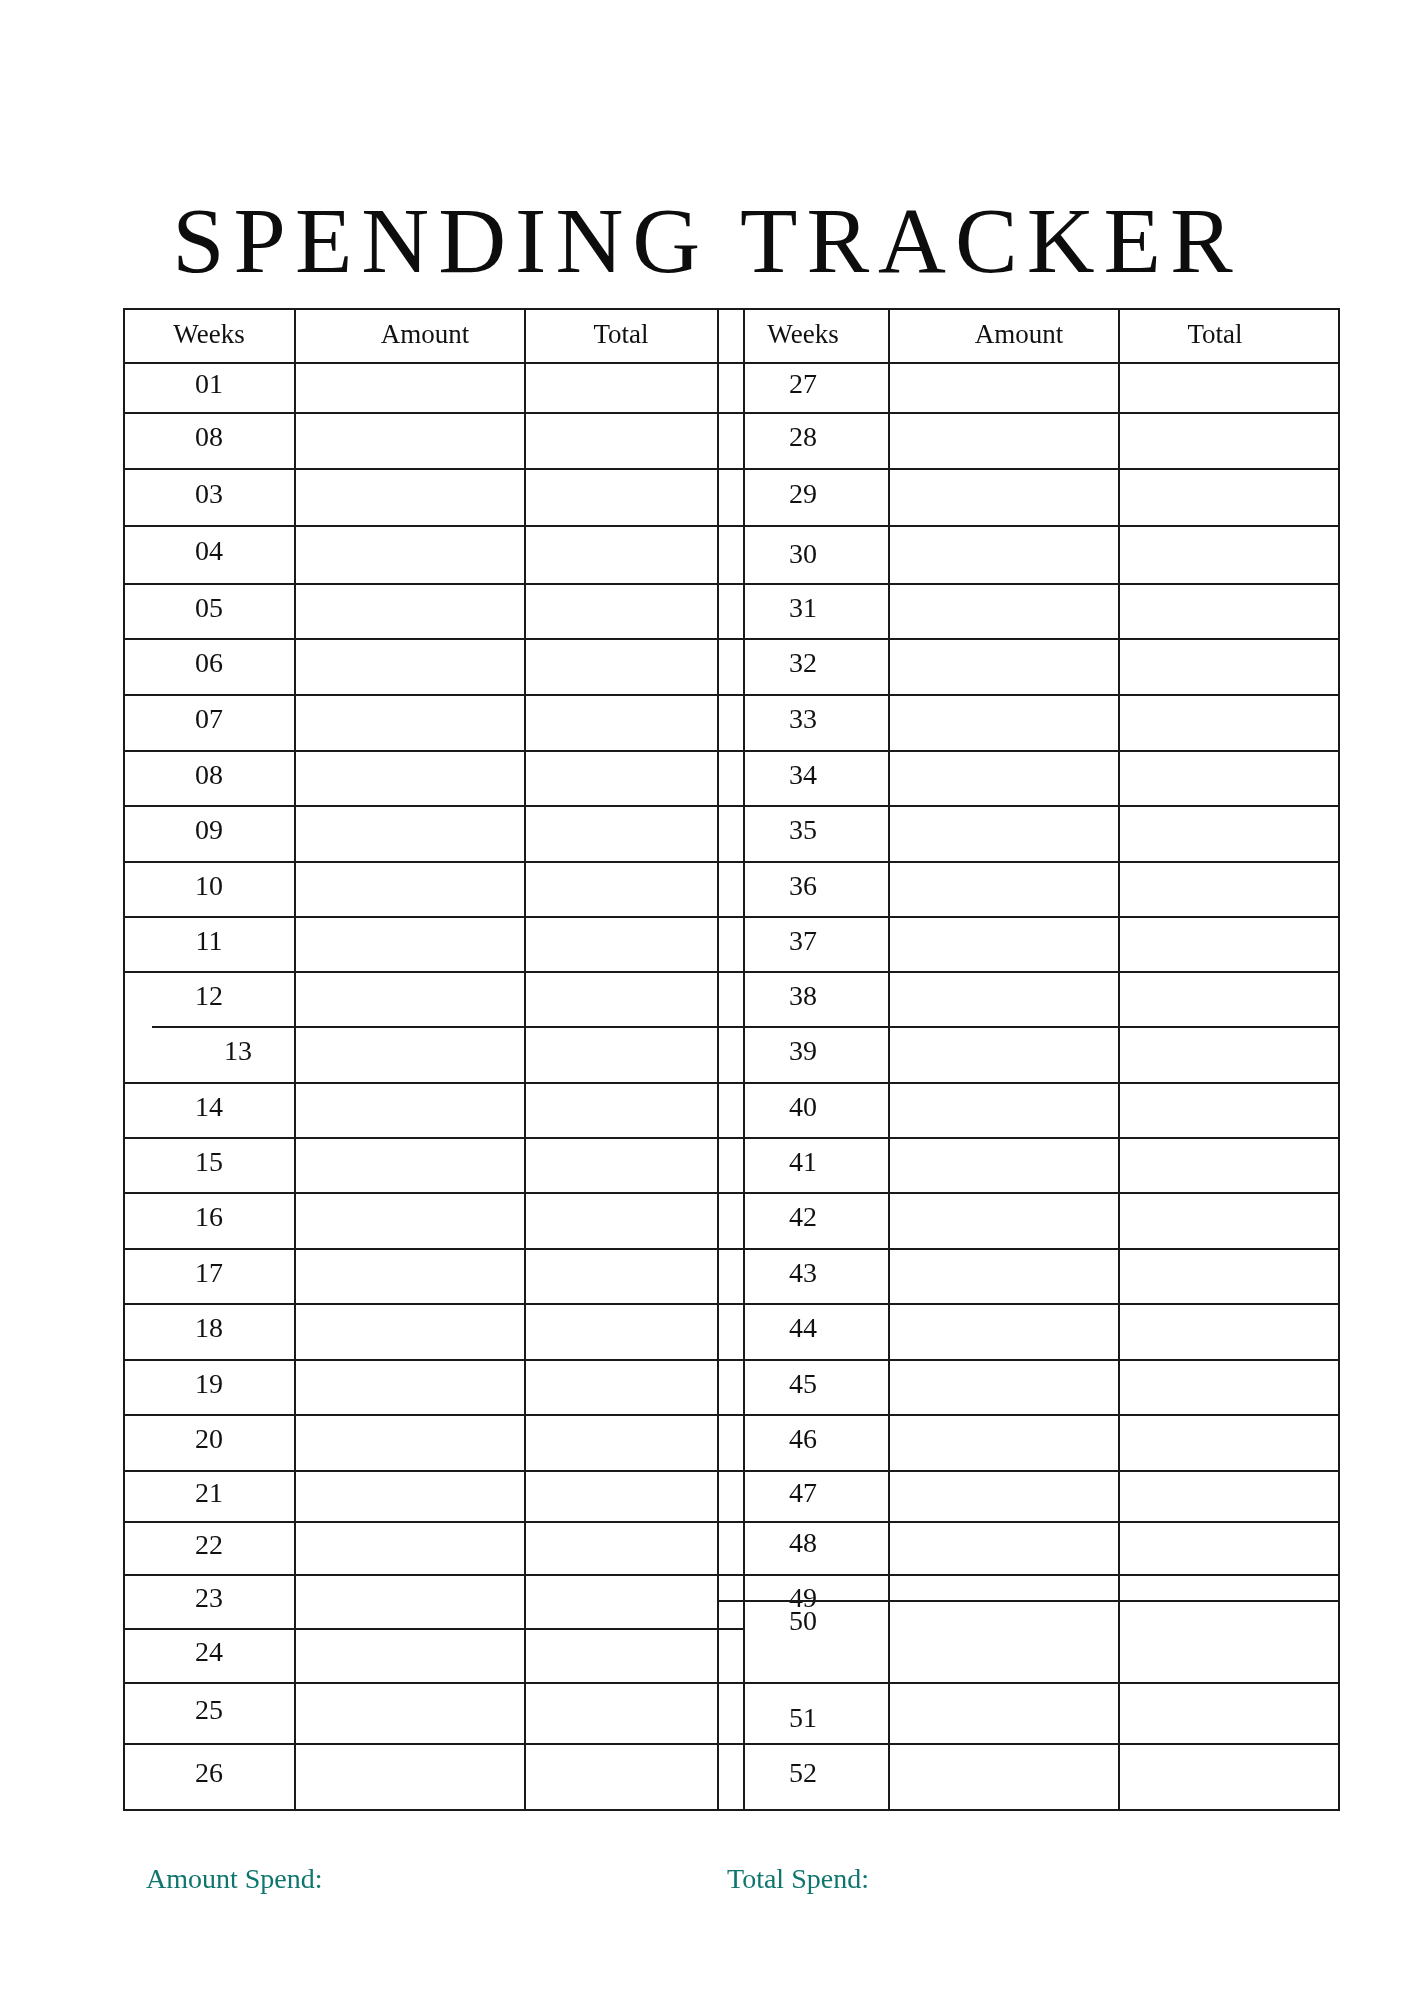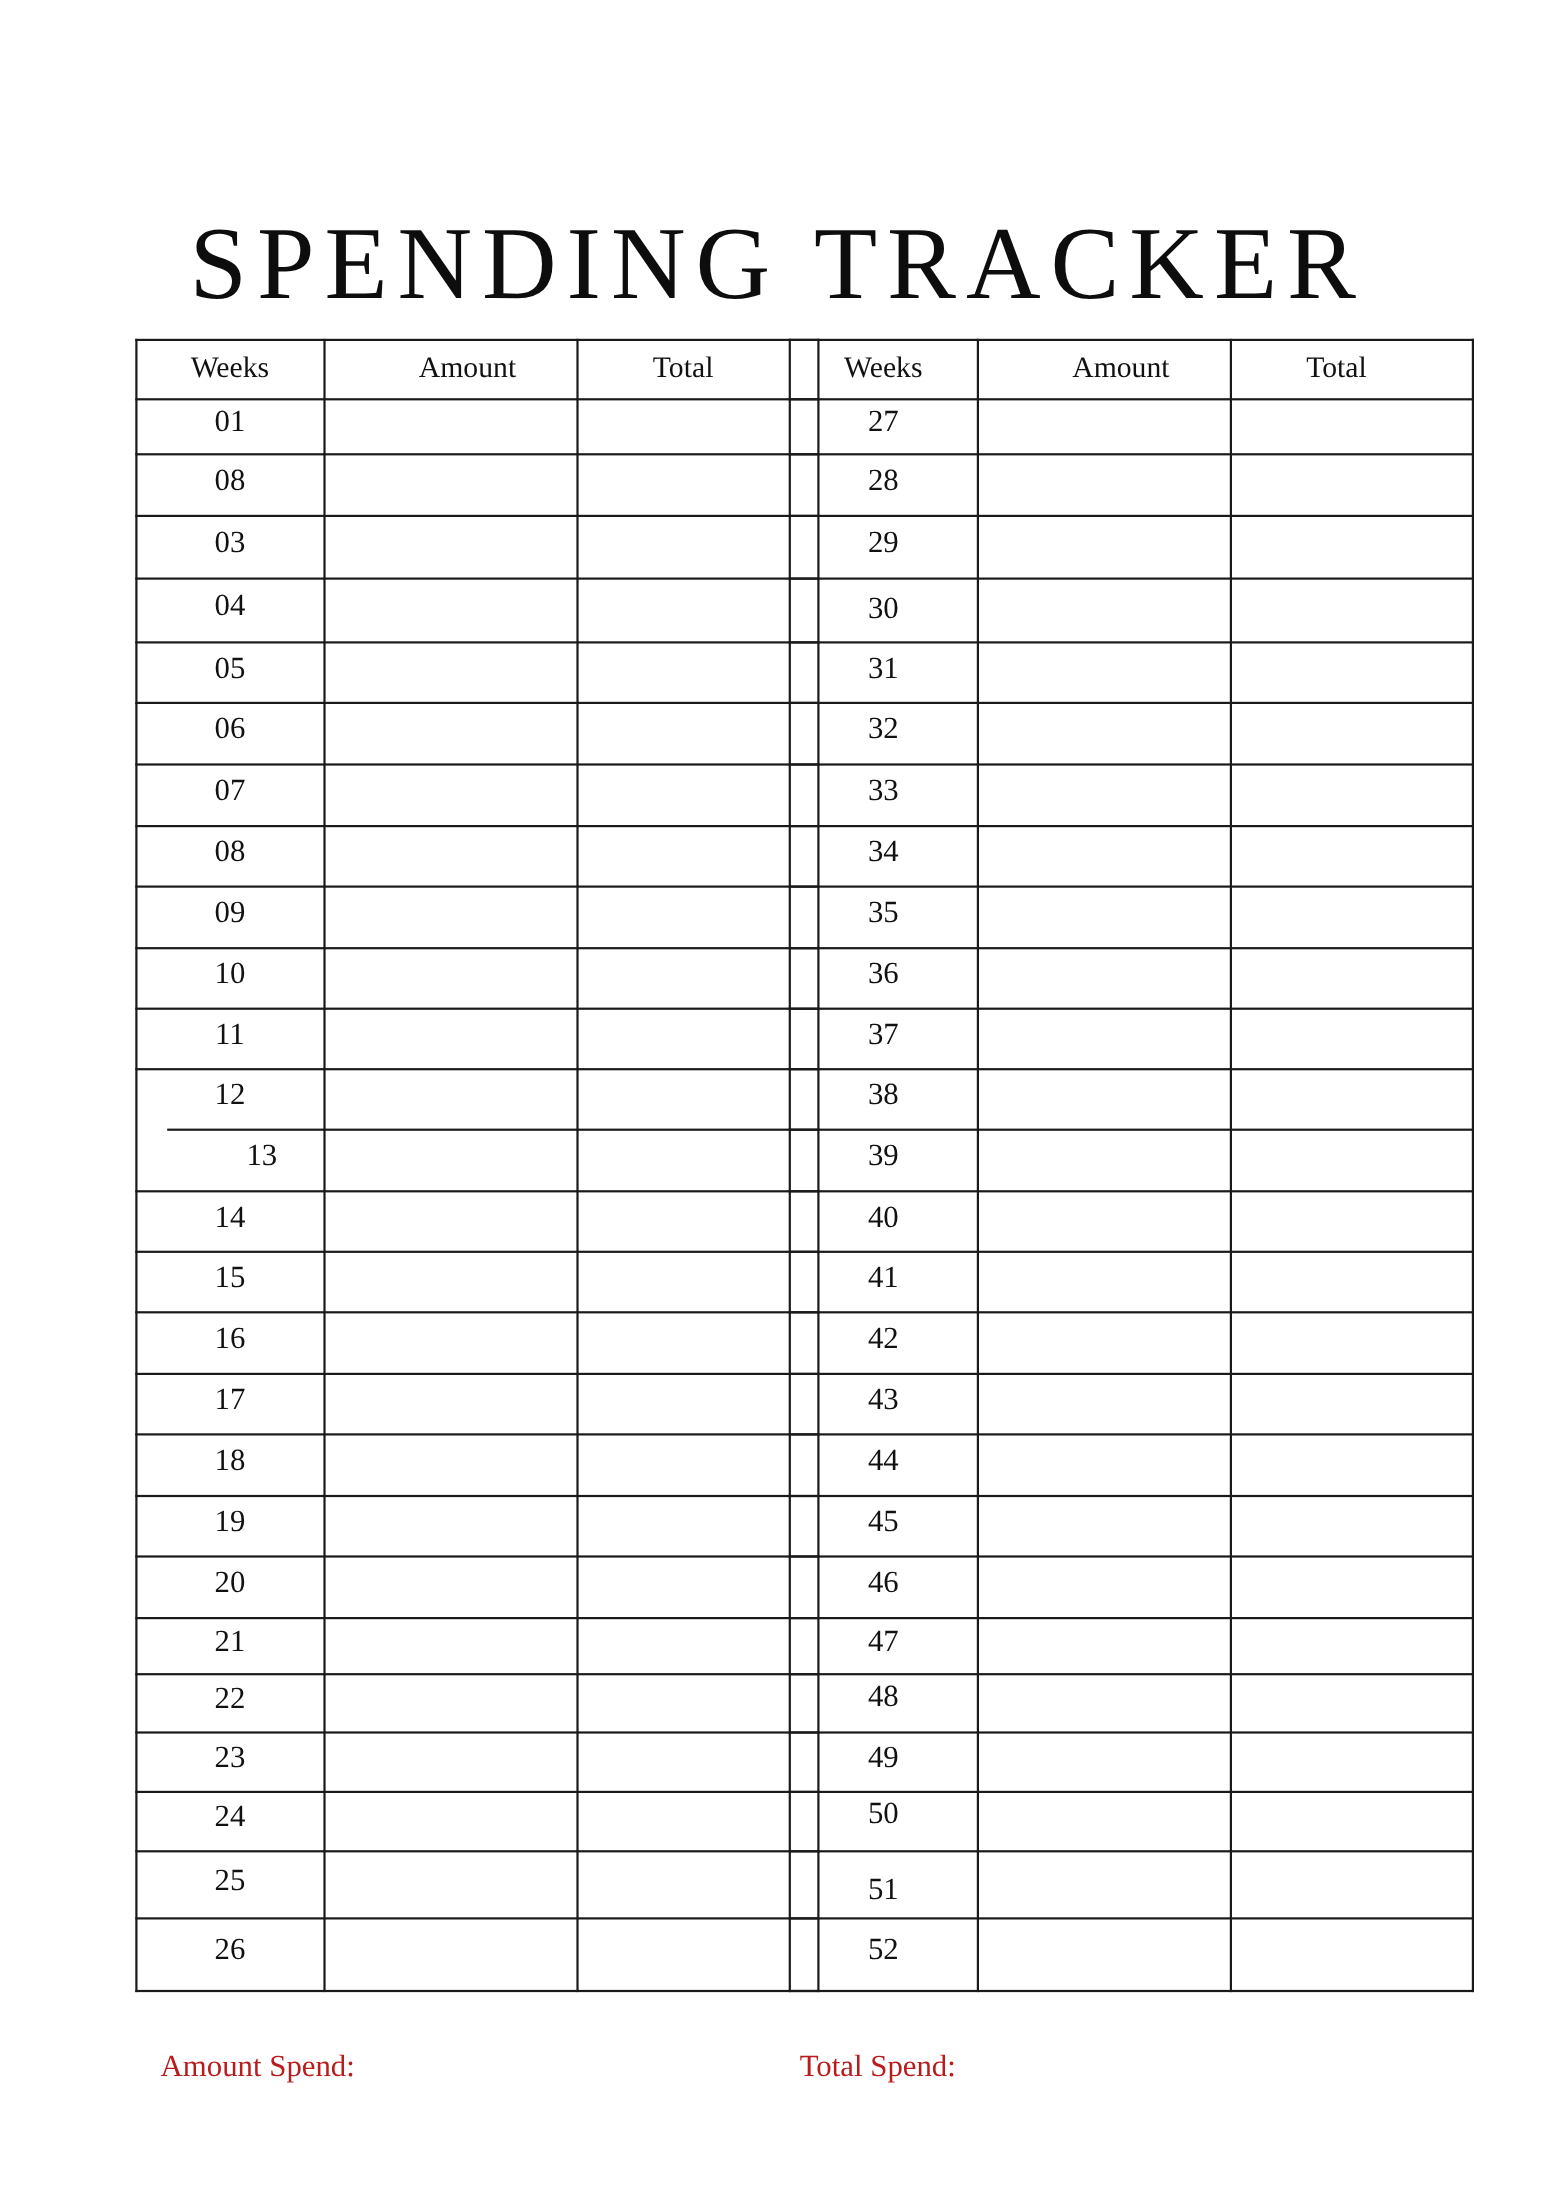--- a/index.html
+++ b/index.html
@@ -21,21 +21,21 @@
     .c-week { left: 0; width: 172px; }
     .c-amt { left: 172px; width: 230px; }
     .c-tot { left: 402px; width: 172px; }
     .hdr .cell { font-family: "Liberation Serif", "DejaVu Serif", serif; font-size: 27px; padding-bottom: 4px; }
     .hdr .c-amt { padding-left: 30px; }
     .hdr .c-tot { padding-left: 20px; }
     .num { font-family: "Liberation Serif", "DejaVu Serif", serif; font-size: 28px; padding-bottom: 8px; }
     .input-cell { cursor: text; }
     .footer-label {
       position: absolute; top: 1862px; font-family: "Liberation Serif", "DejaVu Serif", serif;
-      font-size: 28px; line-height: 34px; color: #b91c1c;
+      font-size: 28px; line-height: 34px; color: #0f766e;
     }
     .fl-left { left: 146px; }
     .fl-right { left: 727px; }
   </style>
 </head>
 <body>
 
 <h1 class="title">SPENDING TRACKER</h1>
 
 <div class="tbl tbl-left" id="tbl-left">
@@ -292,21 +292,21 @@
     <div class="row" style="top: 1213px; height: 49px;">
       <div class="cell c-week num">48</div>
       <div class="cell c-amt input-cell num"></div>
       <div class="cell c-tot input-cell num"></div>
     </div>
     <div class="row" style="top: 1266px; height: 54px;">
       <div class="cell c-week num">49</div>
       <div class="cell c-amt input-cell num"></div>
       <div class="cell c-tot input-cell num"></div>
     </div>
-    <div class="row" style="top: 1320px; height: 48px;">
+    <div class="row" style="top: 1292px; height: 48px;">
       <div class="cell c-week num">50</div>
       <div class="cell c-amt input-cell num"></div>
       <div class="cell c-tot input-cell num"></div>
     </div>
     <div class="row" style="top: 1374px; height: 77px;">
       <div class="cell c-week num">51</div>
       <div class="cell c-amt input-cell num"></div>
       <div class="cell c-tot input-cell num"></div>
     </div>
     <div class="row last" style="top: 1435px; height: 68px;">

